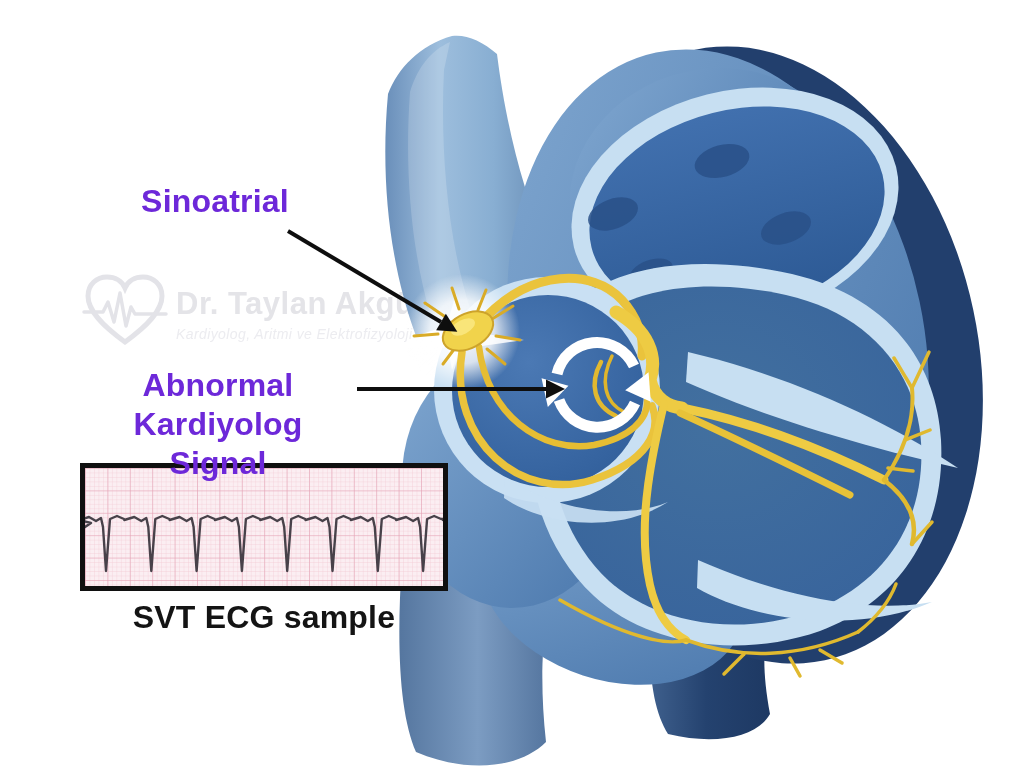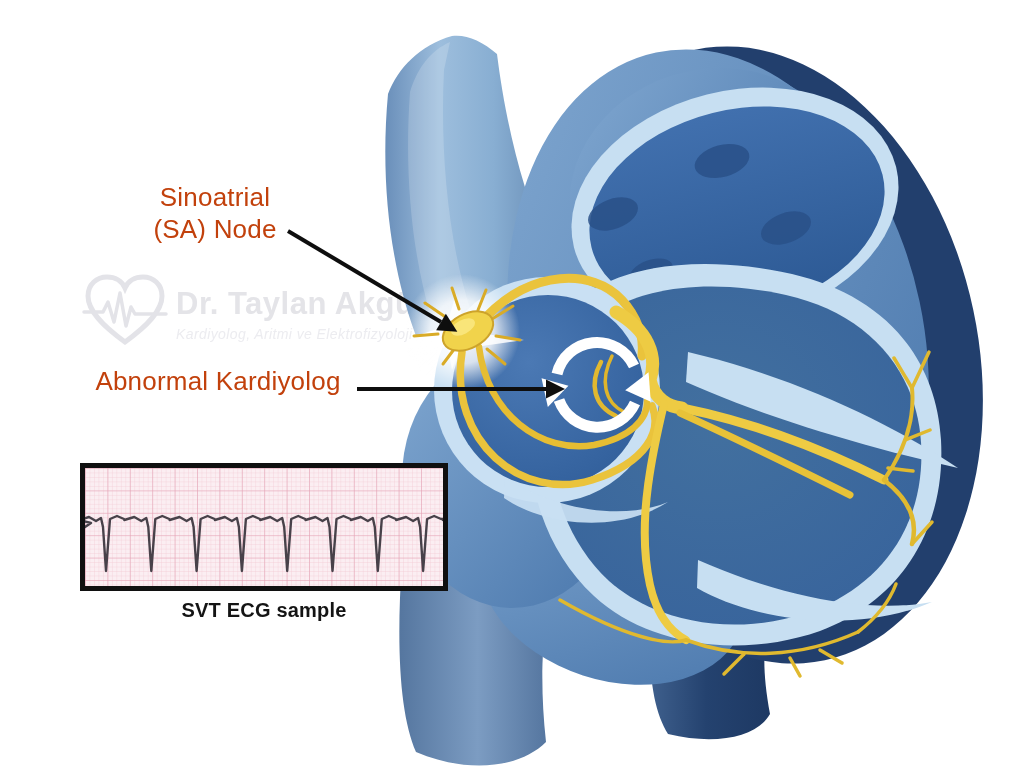--- a/index.html
+++ b/index.html
@@ -1,36 +1,36 @@
 <!DOCTYPE html>
 <html><head>
 <meta charset="utf-8">
 <style>
   html,body{margin:0;padding:0;background:#ffffff;}
   #stage{
     position:relative;width:1024px;height:768px;overflow:hidden;background:#ffffff;
     font-family:"Liberation Sans", sans-serif;
   }
   .label{
-    position:absolute;font-weight:400;color:#c2410c;text-align:center;
-    font-size:26px;line-height:1.22;letter-spacing:0.2px;
+    position:absolute;font-weight:700;color:#6d28d9;text-align:center;
+    font-size:32px;line-height:1.22;letter-spacing:0.2px;
   }
   #watermark{
     position:absolute;left:82px;top:272px;display:flex;align-items:flex-start;gap:8px;
     z-index:1;user-select:none;
   }
   #wm-text{display:flex;flex-direction:column;padding-top:16px;}
   #wm-name{font-size:31px;font-weight:700;color:#e4e4e8;letter-spacing:0.5px;line-height:1.0;}
   #wm-sub{font-size:14px;font-style:italic;color:#ececf0;margin-top:7px;letter-spacing:0.4px;}
   #heart-svg{position:absolute;left:0;top:0;z-index:2;}
   #ecg-box{
     position:absolute;left:80px;top:463px;width:358px;height:118px;
     border:5px solid #101010;background:#fbeef2;z-index:3;
   }
-  #ecg-caption{left:80px;top:598px;width:368px;font-size:20px;}
+  #ecg-caption{left:80px;top:598px;width:368px;font-size:32px;}
   #label-sa{left:105px;top:182px;width:220px;z-index:4;}
   #label-ab{left:78px;top:366px;width:280px;z-index:4;}
   #ecg-caption{position:absolute;font-weight:700;color:#141414;text-align:center;z-index:4;}
 </style>
 </head>
 <body>
 
 <div id="stage">
 
   <div id="watermark">
@@ -172,24 +172,24 @@
     <g>
       <line x1="288" y1="231" x2="441" y2="322" stroke="#0e0e0e" stroke-width="4"></line>
       <polygon points="0,-9.5 19,0 0,9.5" fill="#0e0e0e" transform="translate(441,322) rotate(30.7)"></polygon>
       <line x1="357" y1="389" x2="546" y2="389" stroke="#0e0e0e" stroke-width="4"></line>
       <polygon points="0,-9.5 19,0 0,9.5" fill="#0e0e0e" transform="translate(546,389)"></polygon>
     </g>
   </svg>
 
   <div class="label" id="label-sa">
     <div>Sinoatrial</div>
-    <div>(SA) Node</div>
   </div>
   <div class="label" id="label-ab">
     <div>Abnormal Kardiyolog</div>
+    <div>Signal</div>
   </div>
 
   <div id="ecg-box">
     <svg id="ecg-svg" width="358" height="118" viewBox="0 0 358 118">
       <defs>
         <pattern id="pGridS" width="4.48" height="4.48" patternUnits="userSpaceOnUse">
           <path d="M 4.48 0 H 0 V 4.48" fill="none" stroke="#f2c9d5" stroke-width="0.7"></path>
         </pattern>
         <pattern id="pGridL" width="22.4" height="22.4" patternUnits="userSpaceOnUse">
           <path d="M 22.4 0 H 0 V 22.4" fill="none" stroke="#e39fb3" stroke-width="1.1"></path>

